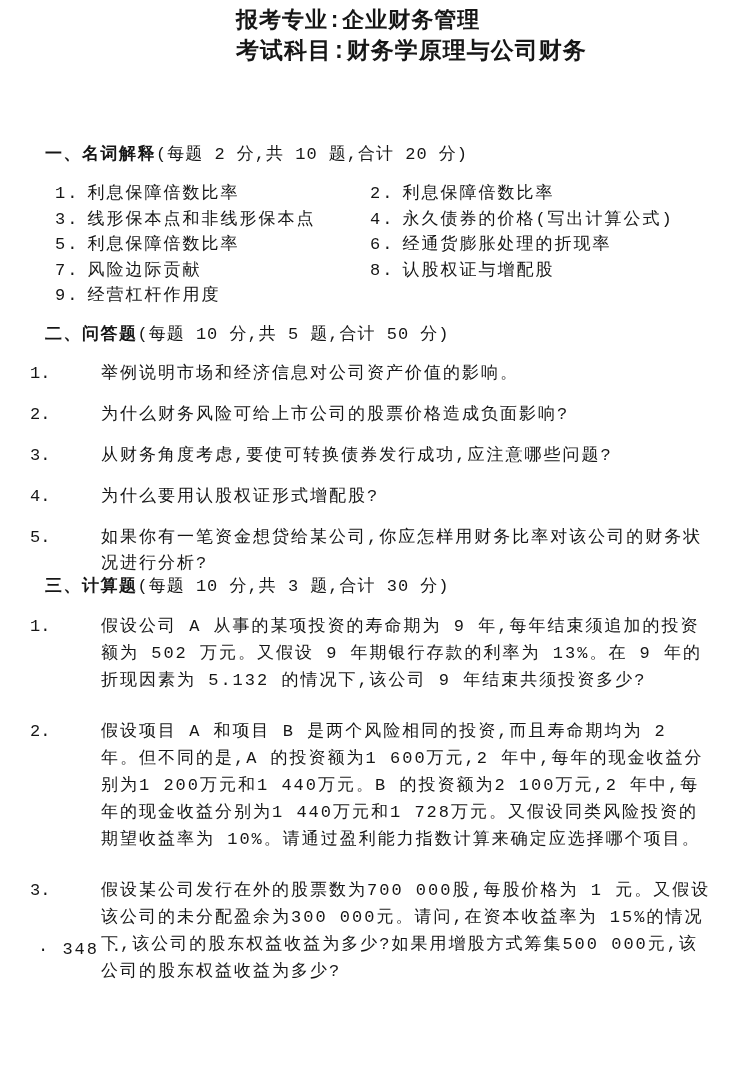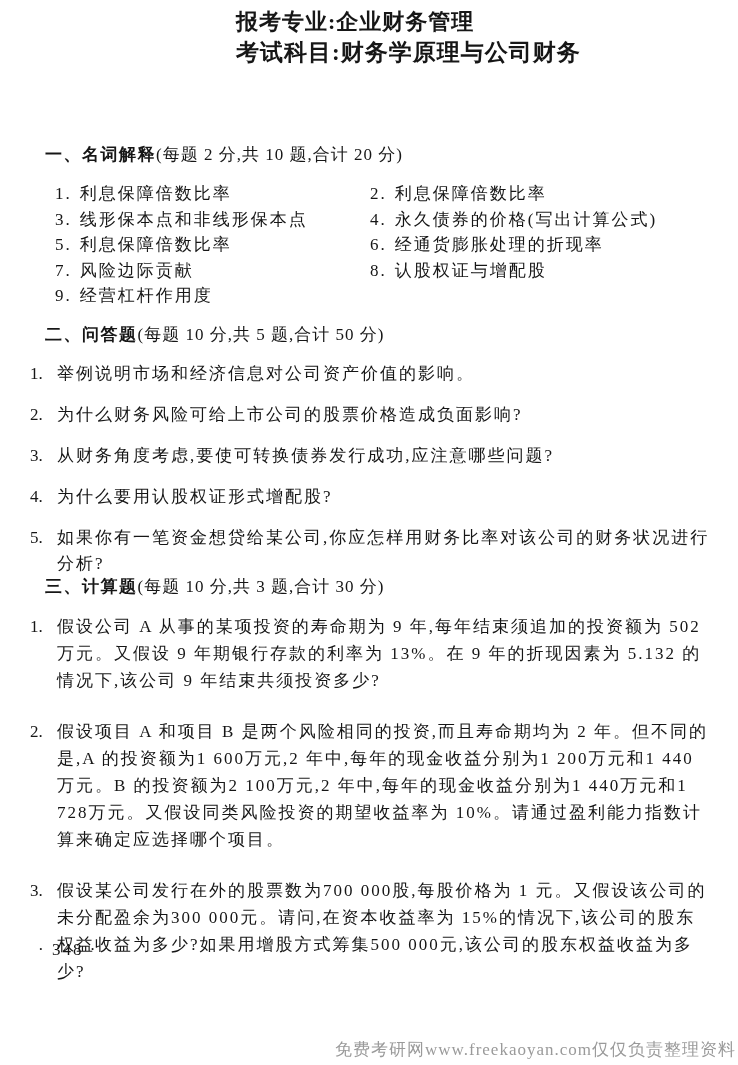--- a/index.html
+++ b/index.html
@@ -1,20 +1,20 @@
 <!DOCTYPE html>
 <html lang="zh"><head>
 <meta charset="utf-8">
 <style>
   html,body{margin:0;padding:0;background:#e8e8e8;}
   .page{
     position:relative;
     width:738px;height:1065px;
     background:#ffffff;
-    font-family:Liberation Serif, serif;
+    font-family:Liberation Mono, monospace;
     color:#161616;
     overflow:hidden;
   }
   .title-block{
     position:absolute;left:236px;top:6px;
     font-weight:bold;letter-spacing:1px;white-space:nowrap;
   }
   .title-line1{font-size:22px;line-height:31px;}
   .title-line2{font-size:23px;line-height:31px;}
 
@@ -33,21 +33,21 @@
   .terms-grid{margin-top:9px;}
   .trow{display:flex;line-height:25.5px;}
   .tl{width:340px;padding-left:25px;box-sizing:border-box;flex:none;}
   .tr{flex:1;}
   .term-num{margin-right:8px;}
 
   .q{display:flex;line-height:26px;}
   .sec-qa .q{margin-top:15px;}
   .sec-qa .q:first-of-type{margin-top:4px;}
   .q-num{width:27px;flex:none;letter-spacing:0;}
-  .q-text{flex:1;}
+  .q-text{flex:1;margin-left:44px;}
 
   .sec-calc .q{line-height:27px;}
   .sec-calc .q:first-of-type{margin-top:6px;}
   .sec-calc .q{margin-top:24px;}
 
   .page-number{
     position:absolute;left:38px;top:940px;
     font-size:17px;letter-spacing:2px;white-space:nowrap;
   }
   .watermark{
@@ -126,15 +126,14 @@
         <span class="q-text">假设项目 A 和项目 B 是两个风险相同的投资,而且寿命期均为 2 年。但不同的是,A 的投资额为1 600万元,2 年中,每年的现金收益分别为1 200万元和1 440万元。B 的投资额为2 100万元,2 年中,每年的现金收益分别为1 440万元和1 728万元。又假设同类风险投资的期望收益率为 10%。请通过盈利能力指数计算来确定应选择哪个项目。</span>
       </div>
     <div class="q">
         <span class="q-num">3.</span>
         <span class="q-text">假设某公司发行在外的股票数为700 000股,每股价格为 1 元。又假设该公司的未分配盈余为300 000元。请问,在资本收益率为 15%的情况下,该公司的股东权益收益为多少?如果用增股方式筹集500 000元,该公司的股东权益收益为多少?</span>
       </div>
   </div>
 
   <div class="page-number">· 348 ·</div>
 
-  <div class="watermark">免费考研网www.freekaoyan.com仅仅负责整理资料</div>
 
 </div>
 
 </body></html>

